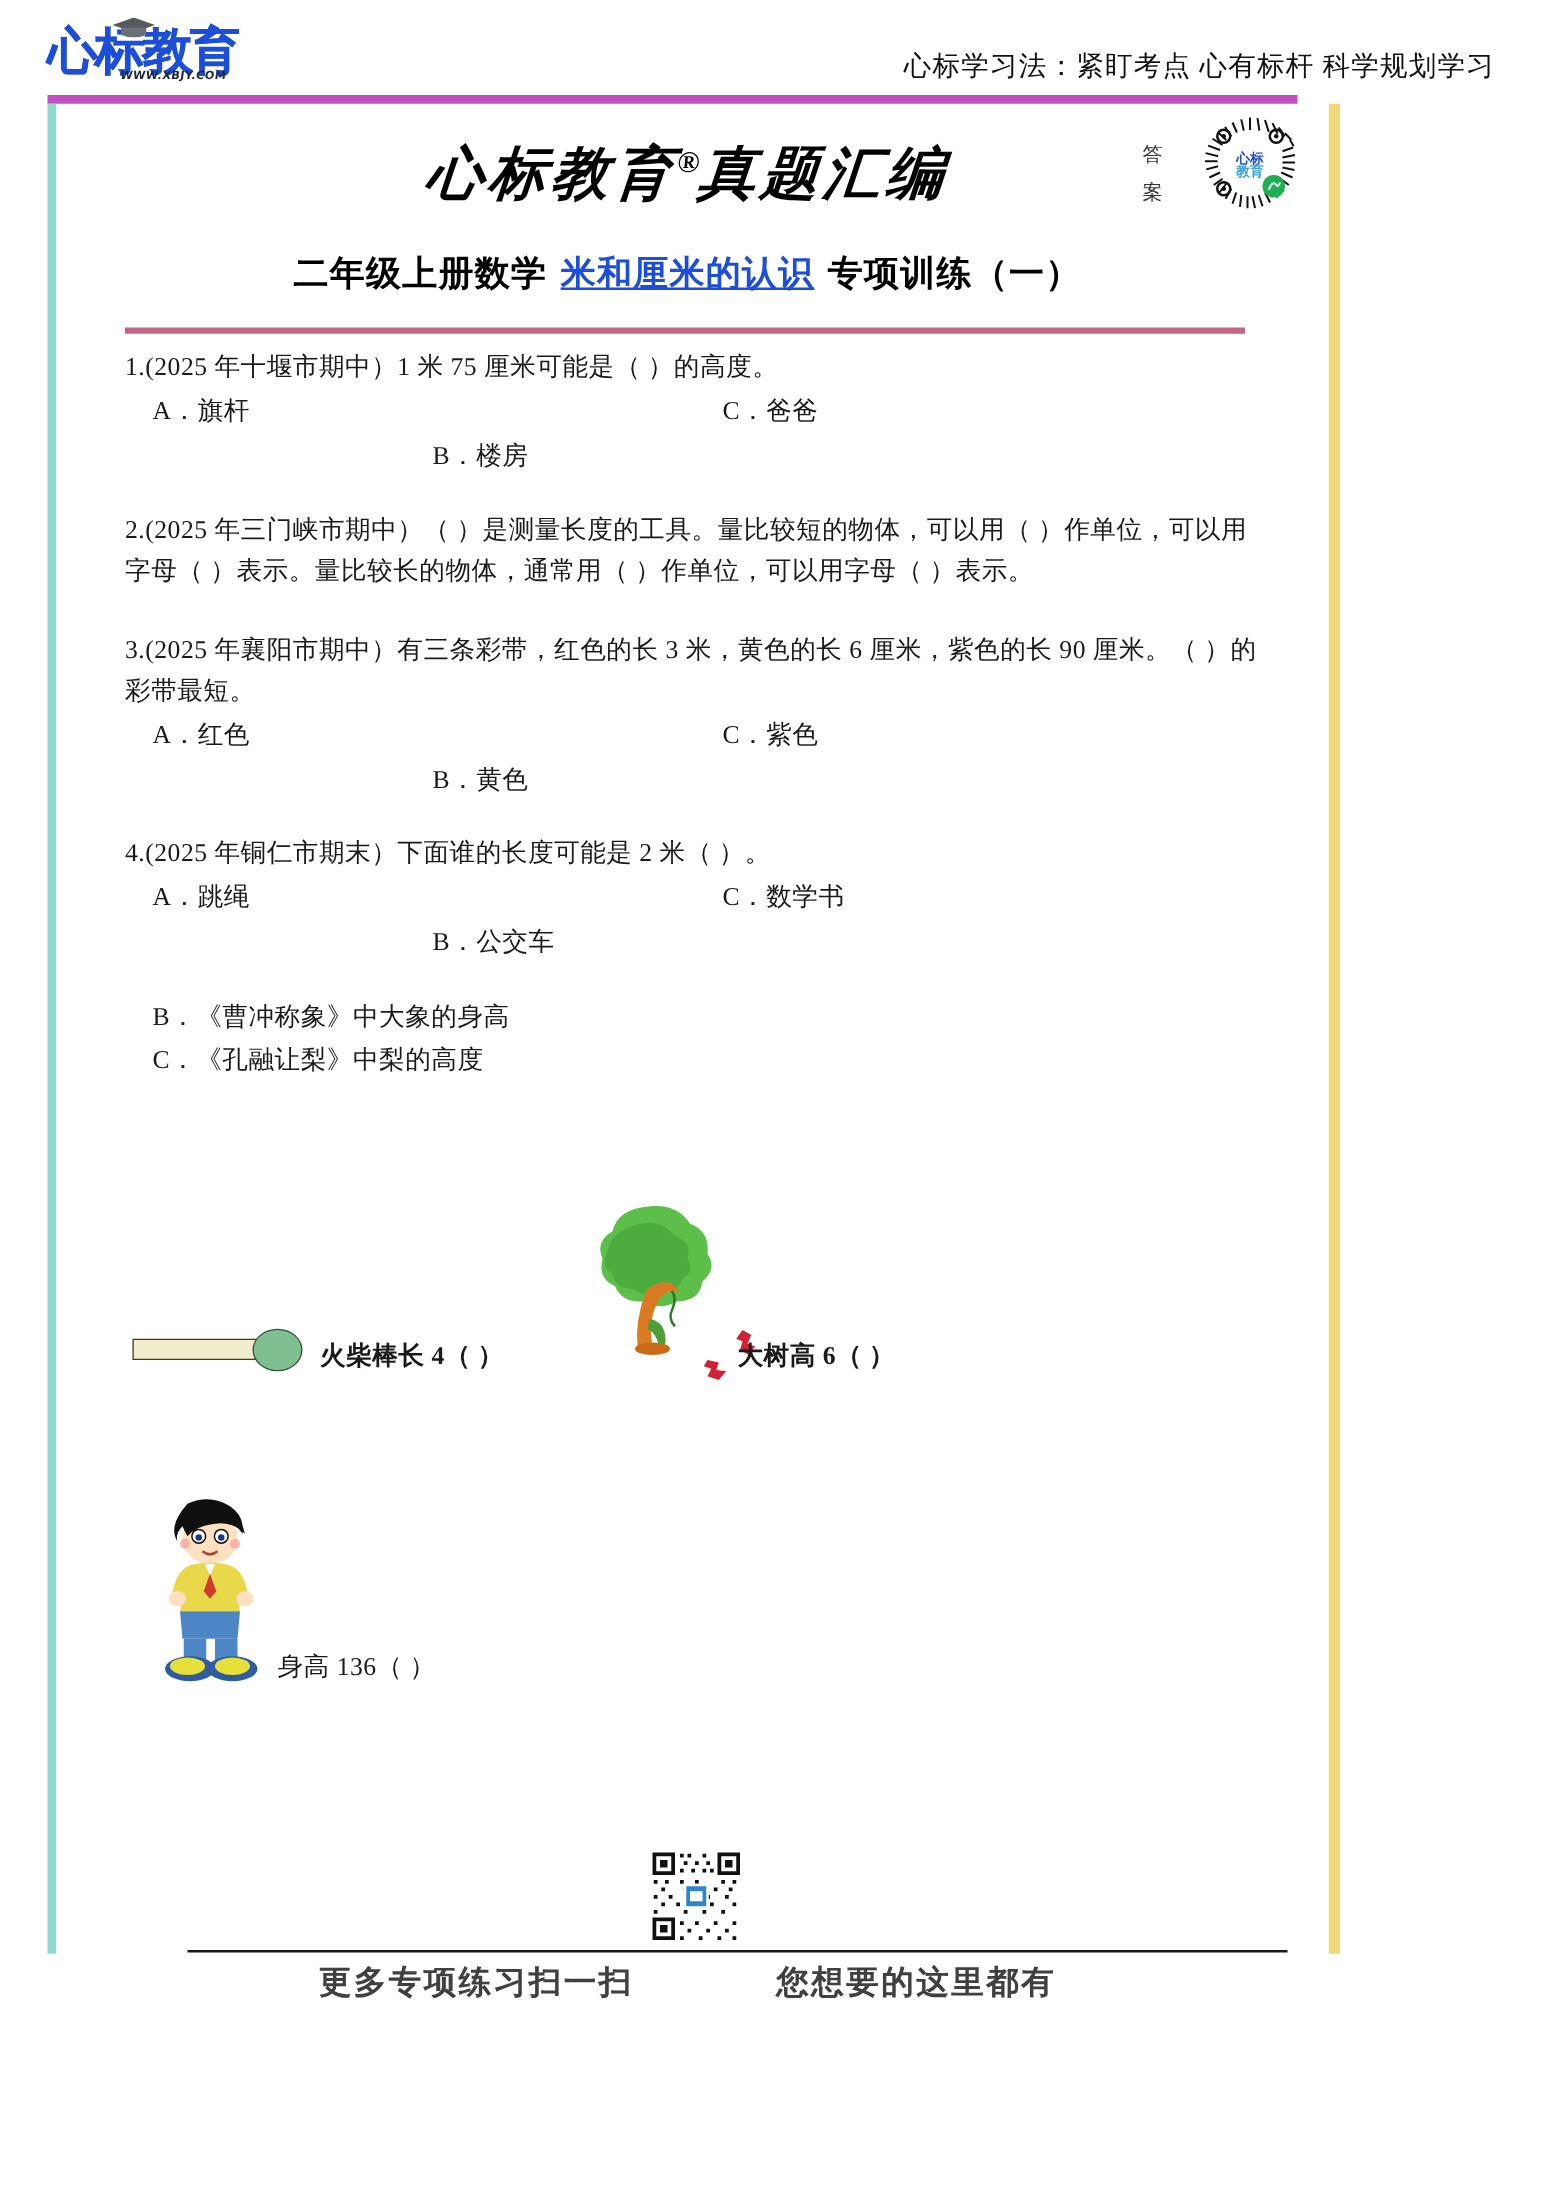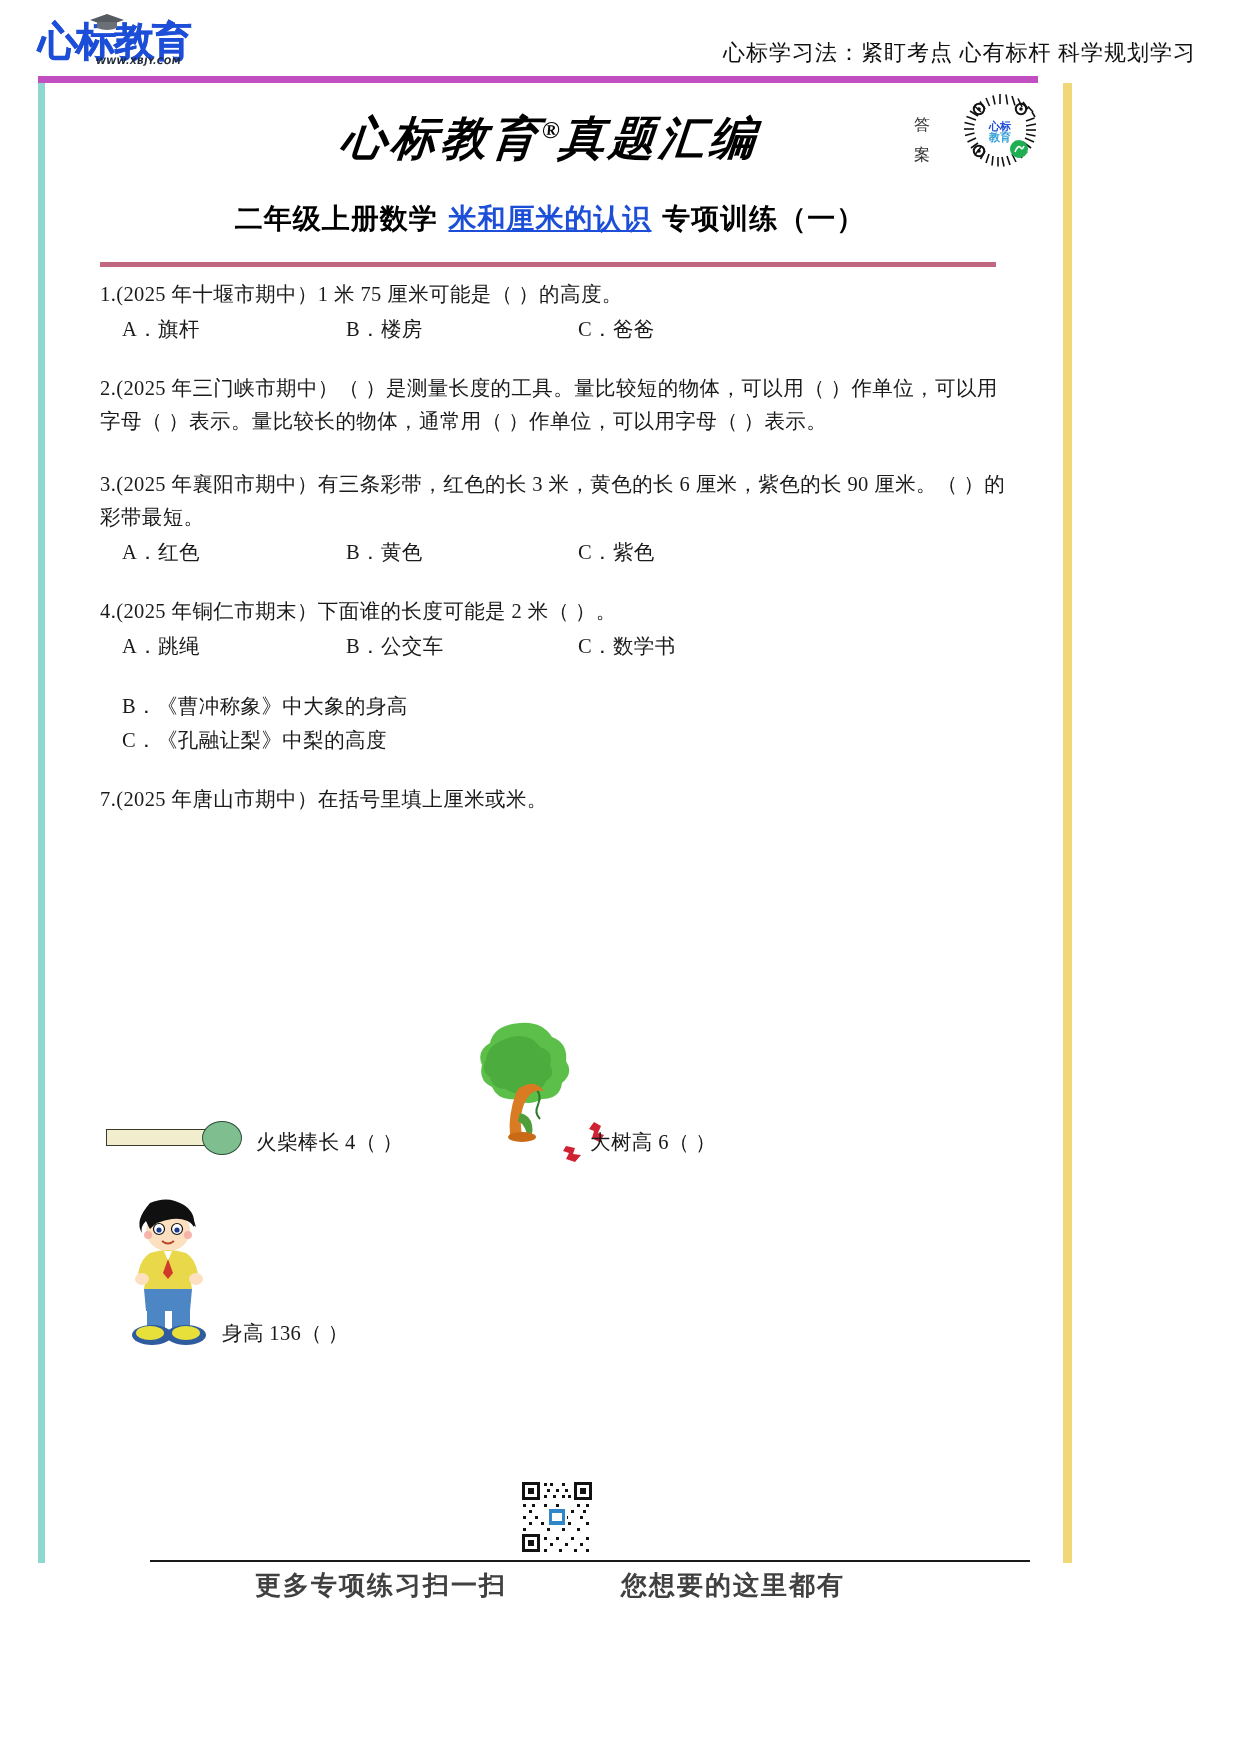--- a/index.html
+++ b/index.html
@@ -74,27 +74,27 @@
   
   #content {
     position:absolute; left:100px; top:278px; width:910px;
     font-size:20.5px; line-height:33px; letter-spacing:0.4px;
   }
   .q { margin-bottom:26px; }
   .q-stem { text-indent:0; }
   .opts { display:flex; margin-top:2px; }
   .opt { white-space:nowrap; }
   .opts.cols .opt:nth-child(1) { width:246px; padding-left:22px; }
-  .opts.cols .opt:nth-child(2) { width:232px; }
+  .opts.cols .opt:nth-child(2) { width:232px;margin-top:36px; }
   .opts.cols .opt:nth-child(3) { width:200px; }
   .opts.stack { display:block; }
   .opts.stack .opt { padding-left:22px; line-height:34px; }
 
   
-  #fig-row-1 { position:absolute; left:100px; top:1015px; width:910px; height:180px; }
+  #fig-row-1 { position:absolute; left:100px; top:957px; width:910px; height:180px;font-weight:bold; }
   #fig-row-2 { position:absolute; left:100px; top:1195px; width:910px; height:160px; }
 
   .cap { font-size:20.5px; letter-spacing:0.4px; white-space:nowrap; }
 
   .match { position:absolute; }
   .match-stick {
     position:absolute; left:0; top:8px; width:102px; height:17px;
     background:#f2edcc; border:1.5px solid #3a3a2a;
   }
   .match-head {
@@ -228,23 +228,20 @@
   </div>
 
   <div class="q">
     <div class="opts stack">
       <div class="opt">B．《曹冲称象》中大象的身高</div>
       <div class="opt">C．《孔融让梨》中梨的高度</div>
     </div>
   </div>
 
 
-  <div class="q" style="margin-bottom:0">
-    <div class="q-stem">7.(2025 年唐山市期中）在括号里填上厘米或米。</div>
-  </div>
 
 </div>
 
 <div id="fig-row-1">
 
   <svg style="position:absolute;left:350px;top:0;width:140px;height:150px" viewBox="0 0 140 150">
     <path d="M70 8 q22 -2 32 14 q16 6 14 24 q8 12 -4 22 q-2 16 -20 16 q-14 8 -26 0 q-18 2 -24 -12 q-14 -6 -10 -22 q-6 -14 8 -22 q4 -18 30 -20 z" fill="#5bbf4a"></path>
     <path d="M62 22 q18 -4 28 10 q14 4 10 18 q6 10 -4 16 q-4 12 -18 10 q-12 6 -22 -2 q-14 0 -16 -12 q-10 -6 -4 -18 q2 -16 26 -22 z" fill="#3f9e35" opacity="0.55"></path>
     <path d="M86 74 q6 6 2 16 q-4 8 2 14" stroke="#2f7a28" stroke-width="2" fill="none"></path>
     <path d="M66 78 q-8 22 -6 42 l12 0 q-4 -24 6 -38 q6 -8 16 -6 q-8 -10 -18 -6 q-8 2 -10 8 z" fill="#d97b22"></path>

